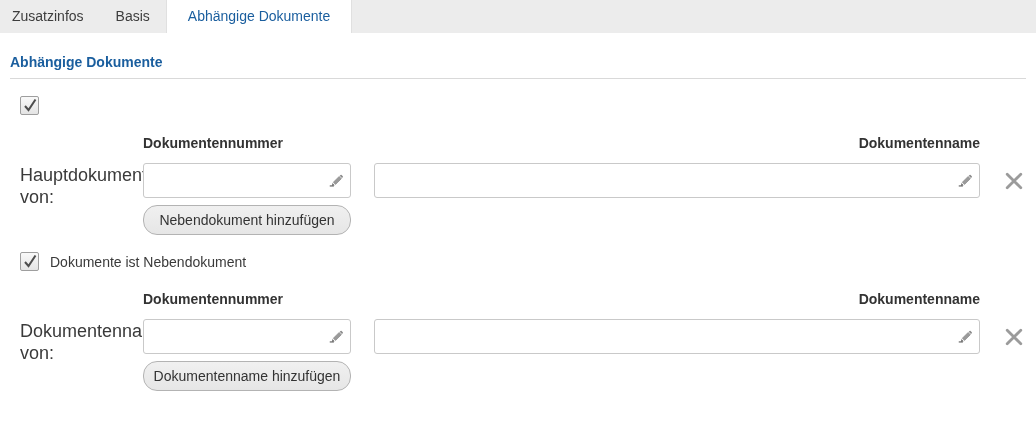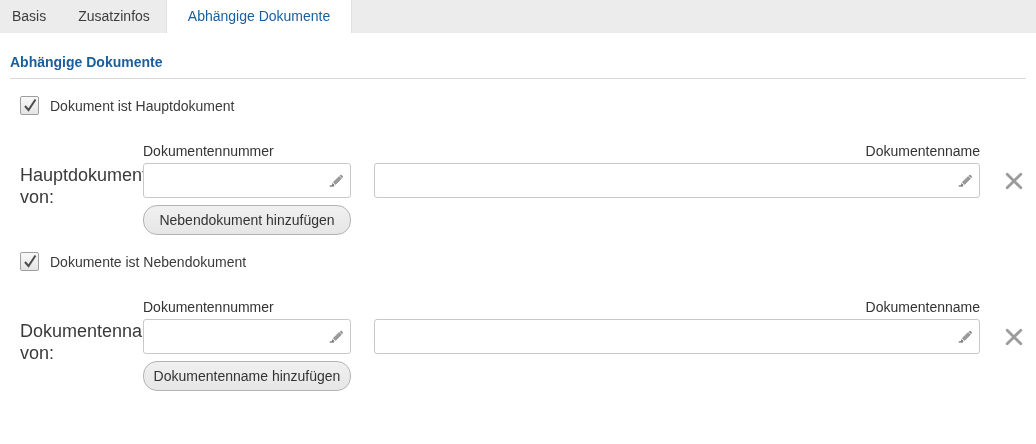--- a/index.html
+++ b/index.html
@@ -33,21 +33,21 @@
   }
   .checkbox svg{display:none;position:absolute;left:1px;top:1px;}
   .checkbox.checked svg{display:block;}
   .check-label{margin-left:11px;font-size:14px;color:#3a3a3a;}
   
   .grid{
     margin-top:20px;display:grid;
     grid-template-columns:123px 208px 23px 606px 24px 20px;
     grid-template-rows:28px 35px 37px;
   }
-  .col-header{font-size:14px;font-weight:normal;color:#333;grid-row:1;line-height:16px;margin-top:8px;}
+  .col-header{font-size:14px;font-weight:bold;color:#333;grid-row:1;line-height:16px;}
   .ch-number{grid-column:2;}
   .ch-name{grid-column:4;text-align:right;}
   .row-label{
     grid-column:1;grid-row:2 / span 2;font-size:18px;line-height:22px;
     color:#3a3a3a;padding-right:14px;padding-top:1px;
   }
   .input-wrap{position:relative;grid-row:2;height:35px;}
   .iw-number{grid-column:2;}
   .iw-name{grid-column:4;}
   .text-input{
@@ -65,36 +65,35 @@
     background:linear-gradient(#f0f0f0,#e6e6e6);border:1px solid #b3b3b3;
     border-radius:14px;font-size:14px;color:#333;font-family:inherit;cursor:pointer;
   }
 </style>
 </head>
 <body>
 
 <div class="app">
 
   <div class="tabbar">
+    <div class="tab">Zusatzinfos</div>
     <div class="tab">Basis</div>
-    <div class="tab">Zusatzinfos</div>
     <div class="tab active">Abhängige Dokumente</div>
   </div>
 
   <div class="content">
     <h2 class="page-title">Abhängige Dokumente</h2>
 
     <div class="section">
       <div class="check-row">
         <span class="checkbox checked">
           <svg width="16" height="16" viewBox="0 0 16 16">
             <polyline points="3,8 6.5,12 13.5,1.5" fill="none" stroke="#4d4d4d" stroke-width="2"></polyline>
           </svg>
         </span>
-        <span class="check-label">Dokument ist Hauptdokument</span>
       </div>
 
       <div class="grid">
         <div class="col-header ch-number">Dokumentennummer</div>
         <div class="col-header ch-name">Dokumentenname</div>
 
         <div class="row-label">Hauptdokument von:</div>
 
         <div class="input-wrap iw-number">
           <input class="text-input" type="text" value="" style="">

